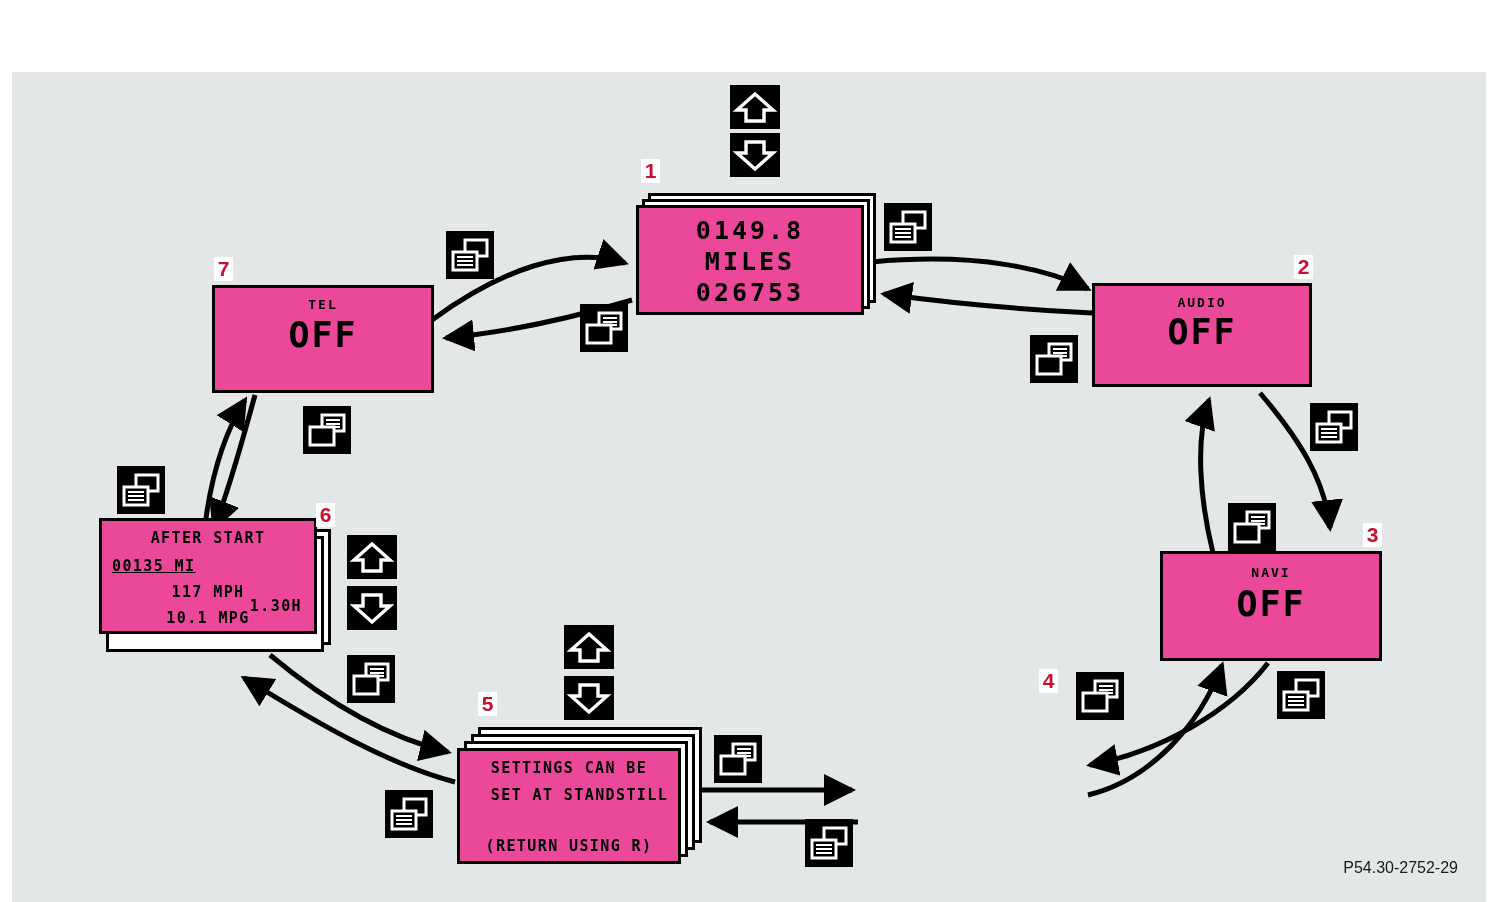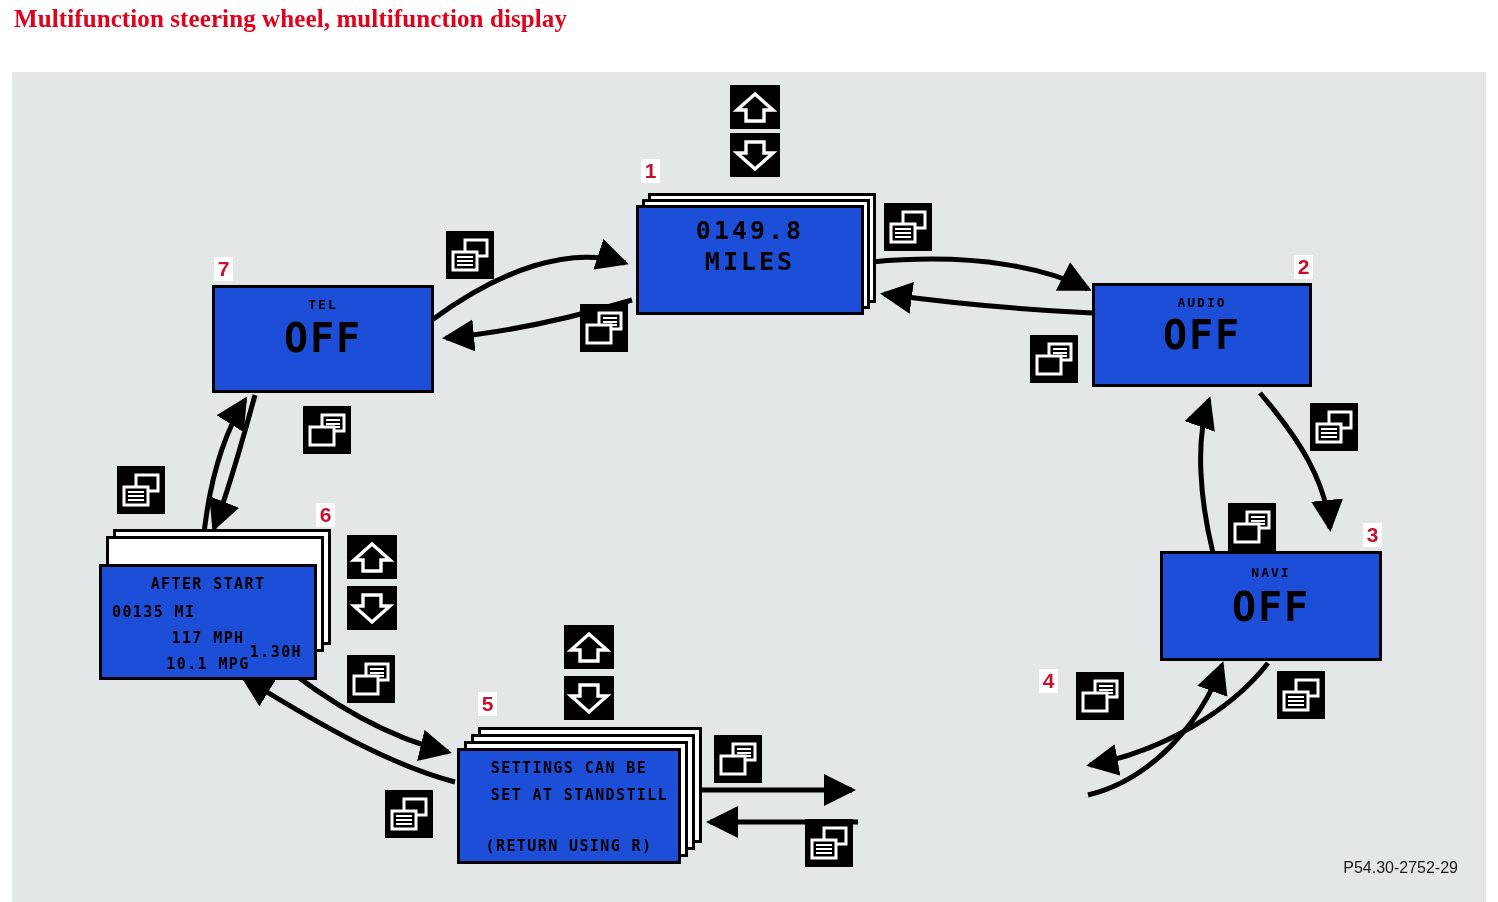--- a/index.html
+++ b/index.html
@@ -35,36 +35,36 @@
   .arrows {
     position: absolute;
     left: 0; top: 0;
     width: 1498px; height: 902px;
     pointer-events: none;
   }
 
   
   .screen {
     position: absolute;
-    background: #1d4ed8;
+    background: #ec4899;
     border: 3px solid #000000;
     box-sizing: border-box;
     z-index: 5;
   }
   .screen .lcd {
     position: absolute;
     left: 0; right: 0;
     text-align: center;
     font-family: "DejaVu Sans Mono", "Liberation Mono", monospace;
     color: #000000;
     white-space: pre;
     font-weight: bold;
   }
   .lcd-head { font-size: 13px; letter-spacing: 2.0px; }
-  .lcd-big  { font-size: 40px; letter-spacing: 2px; }
+  .lcd-big  { font-size: 35px; letter-spacing: 2px; }
   .lcd-row  { font-size: 15px; letter-spacing: 1.4px; }
   .lcd-num  { font-size: 25px; letter-spacing: 3px; }
 
   
   .stack-sheet {
     position: absolute;
     background: #ffffff;
     border: 3px solid #000000;
     box-sizing: border-box;
     z-index: 3;
@@ -109,21 +109,20 @@
     font-size: 16px;
     color: #1a1a1a;
     z-index: 9;
   }
 </style>
 </head>
 <body>
 
 <div id="root">
 
-  <div class="page-title">Multifunction steering wheel, multifunction display</div>
 
   <div class="panel"></div>
 
   <svg class="arrows" viewBox="0 0 1498 902" xmlns="http://www.w3.org/2000/svg">
     <defs>
       <marker id="ah" markerWidth="9" markerHeight="9" refX="5.6" refY="3.2" orient="auto" markerUnits="strokeWidth">
         <path d="M0,0 L6.4,3.2 L0,6.4 Z" fill="#000"></path>
       </marker>
     </defs>
     <g fill="none" stroke="#000" stroke-width="5" marker-end="url(#ah)">
@@ -156,20 +155,21 @@
 
       <path d="M255,395 C240,450 225,500 214,528"></path>
     </g>
   </svg>
 
   <div class="stack-sheet" style="left:648px; top:193px; width:228px; height:110px;"></div>
   <div class="stack-sheet" style="left:642px; top:199px; width:228px; height:110px;"></div>
   <div class="screen" style="left:636px; top:205px; width:228px; height:110px;">
     <div class="lcd lcd-num" style="top:8px;">0149.8</div>
     <div class="lcd lcd-num" style="top:39px;">MILES</div>
+    <div class="lcd lcd-num" style="top:70px;">026753</div>
   </div>
   <div class="idx" style="left:641px; top:159px;">1</div>
 
   <div class="screen" style="left:1092px; top:283px; width:220px; height:104px;padding-left:38px;">
     <div class="lcd lcd-head" style="top:9px;">AUDIO</div>
     <div class="lcd lcd-big" style="top:26px;">OFF</div>
   </div>
   <div class="idx" style="left:1294px; top:255px;">2</div>
 
   <div class="screen" style="left:1160px; top:551px; width:222px; height:110px;">
@@ -185,23 +185,23 @@
   <div class="stack-sheet" style="left:464px; top:741px; width:224px; height:116px;"></div>
   <div class="screen" style="left:457px; top:748px; width:224px; height:116px;">
     <div class="lcd lcd-row" style="top:8px;">SETTINGS CAN BE</div>
     <div class="lcd lcd-row" style="top:35px;margin-left:21px;">SET AT STANDSTILL</div>
     <div class="lcd lcd-row" style="top:86px;">(RETURN USING R)</div>
   </div>
   <div class="idx" style="left:478px; top:692px;">5</div>
 
   <div class="stack-sheet" style="left:113px; top:529px; width:218px; height:116px;"></div>
   <div class="stack-sheet" style="left:106px; top:536px; width:218px; height:116px;"></div>
-  <div class="screen" style="left:99px; top:564px; width:218px; height:116px;">
+  <div class="screen" style="left:99px; top:518px; width:218px; height:116px;">
     <div class="lcd lcd-row" style="top:8px;">AFTER START</div>
-    <div class="lcd lcd-row" style="top:36px; left:10px; right:auto; text-align:left;">00135 MI</div>
+    <div class="lcd lcd-row" style="top:36px; left:10px; right:auto; text-align:left;text-decoration:underline;">00135 MI</div>
     <div class="lcd lcd-row" style="top:36px; right:12px; left:auto; text-align:right;margin-top:40px;">1.30H</div>
     <div class="lcd lcd-row" style="top:62px;">117 MPH</div>
     <div class="lcd lcd-row" style="top:88px;">10.1 MPG</div>
   </div>
   <div class="idx" style="left:316px; top:503px;">6</div>
 
   <div class="screen" style="left:212px; top:285px; width:222px; height:108px;">
     <div class="lcd lcd-head" style="top:9px;">TEL</div>
     <div class="lcd lcd-big" style="top:27px;">OFF</div>
   </div>

